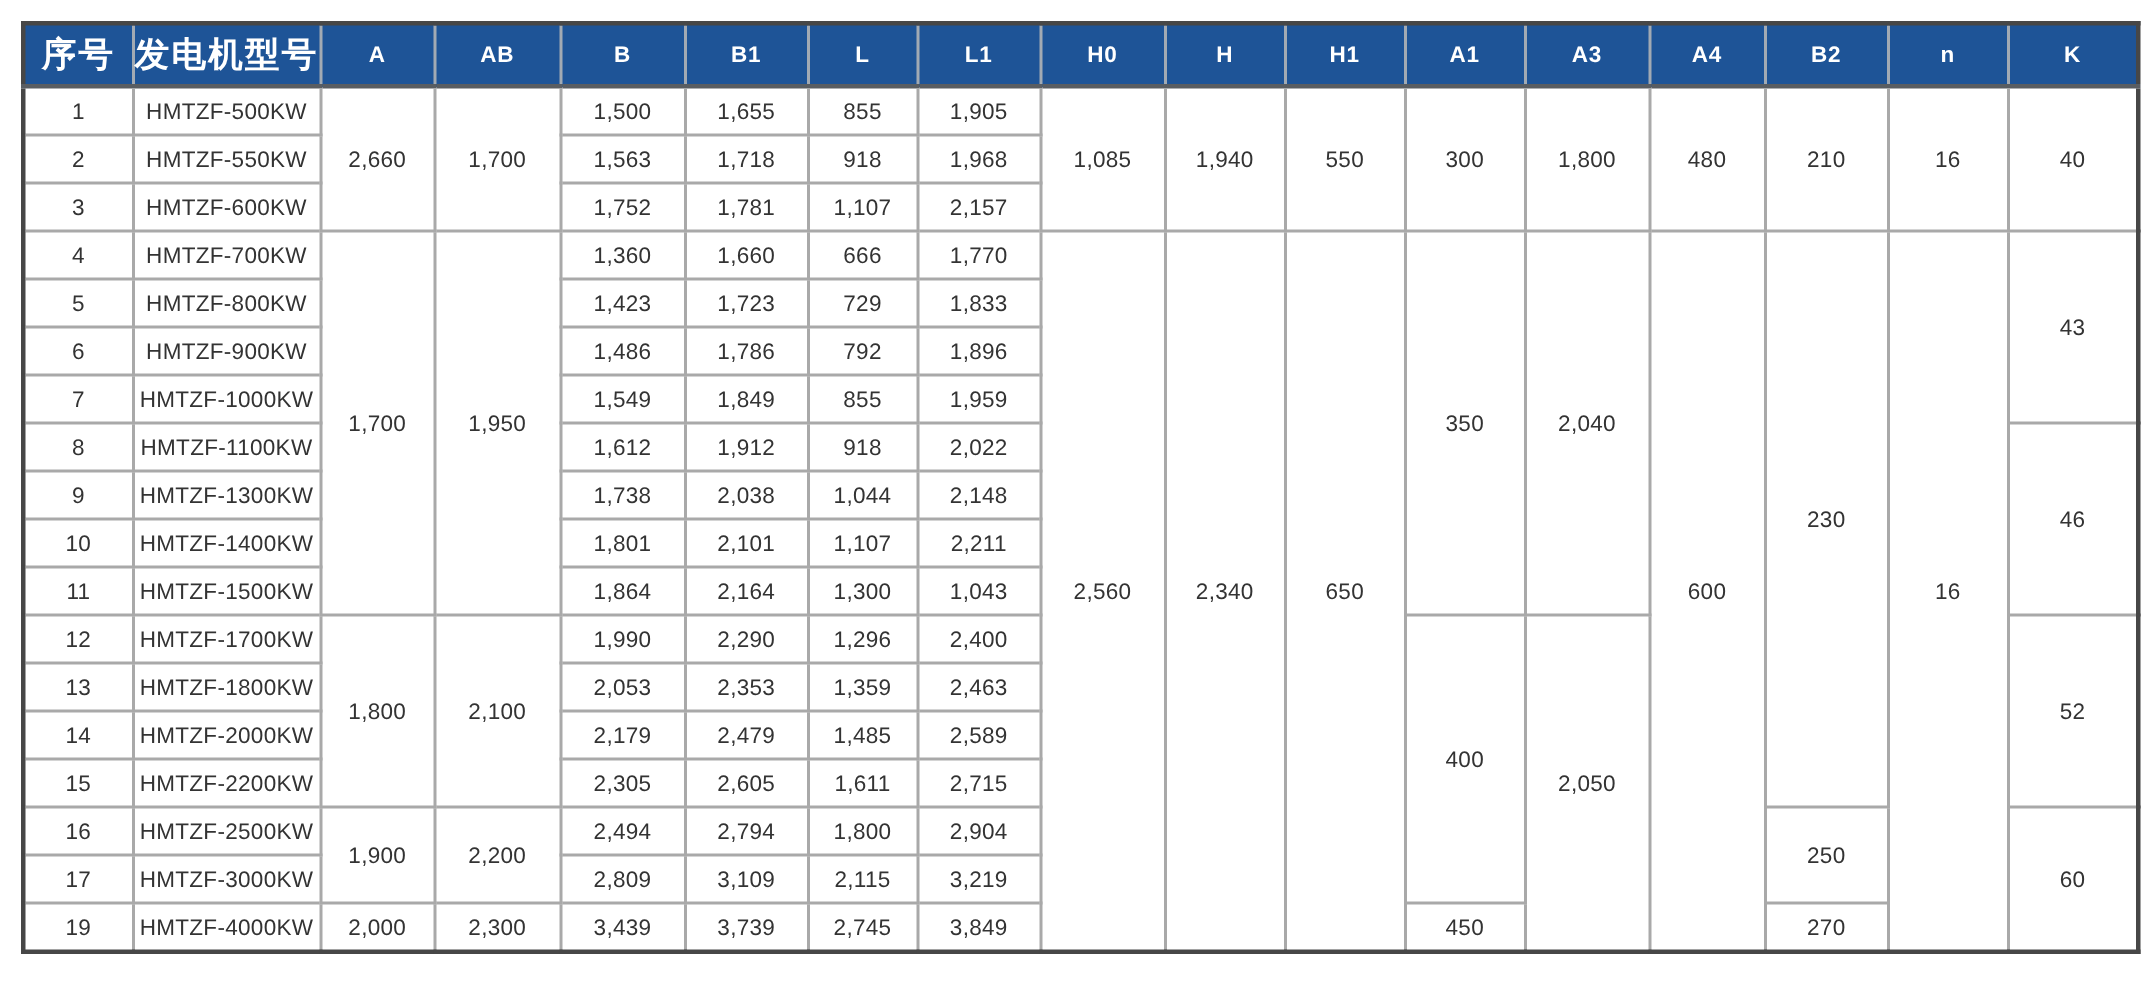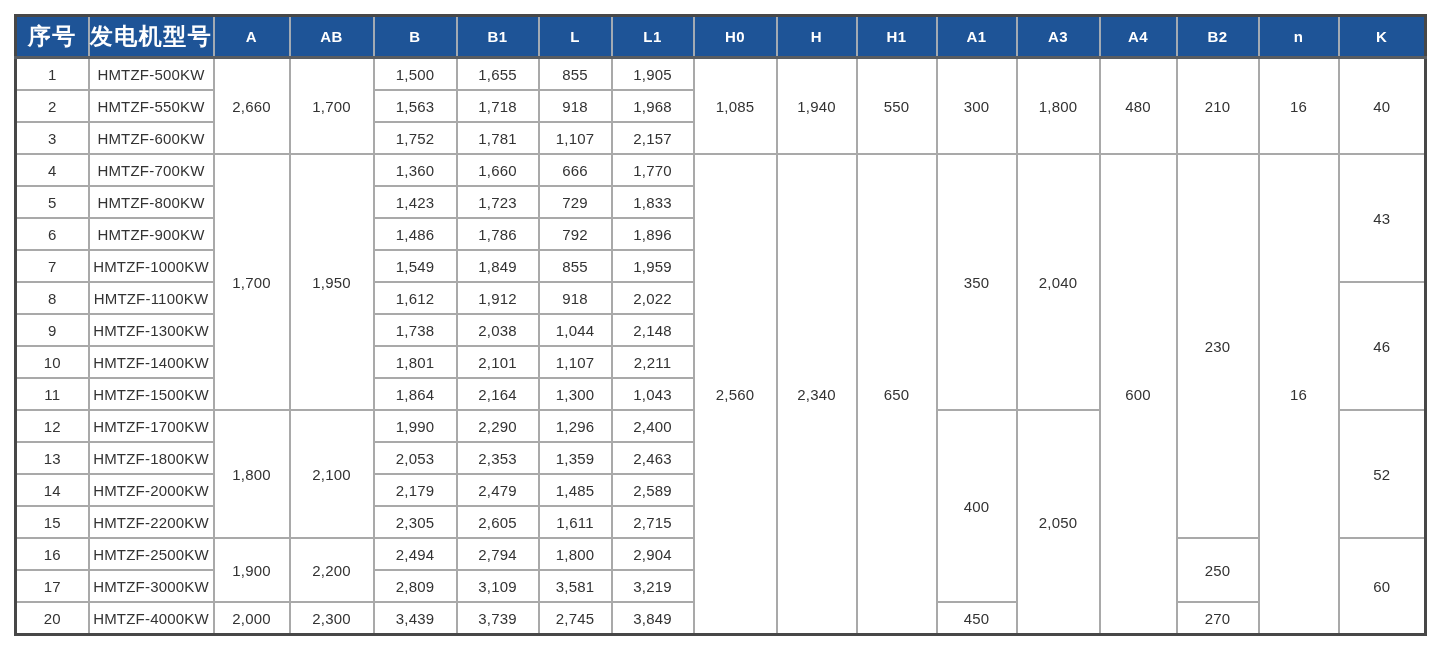--- a/index.html
+++ b/index.html
@@ -254,25 +254,25 @@
       <td>1,800</td>
       <td>2,904</td>
       <td rowspan="2">250</td>
       <td rowspan="3">60</td>
     </tr>
     <tr>
       <td>17</td>
       <td>HMTZF-3000KW</td>
       <td>2,809</td>
       <td>3,109</td>
-      <td>3,581</td>
+      <td>2,115</td>
       <td>3,219</td>
     </tr>
     <tr>
-      <td>20</td>
+      <td>19</td>
       <td>HMTZF-4000KW</td>
       <td>2,000</td>
       <td>2,300</td>
       <td>3,439</td>
       <td>3,739</td>
       <td>2,745</td>
       <td>3,849</td>
       <td>450</td>
       <td>270</td>
     </tr>

